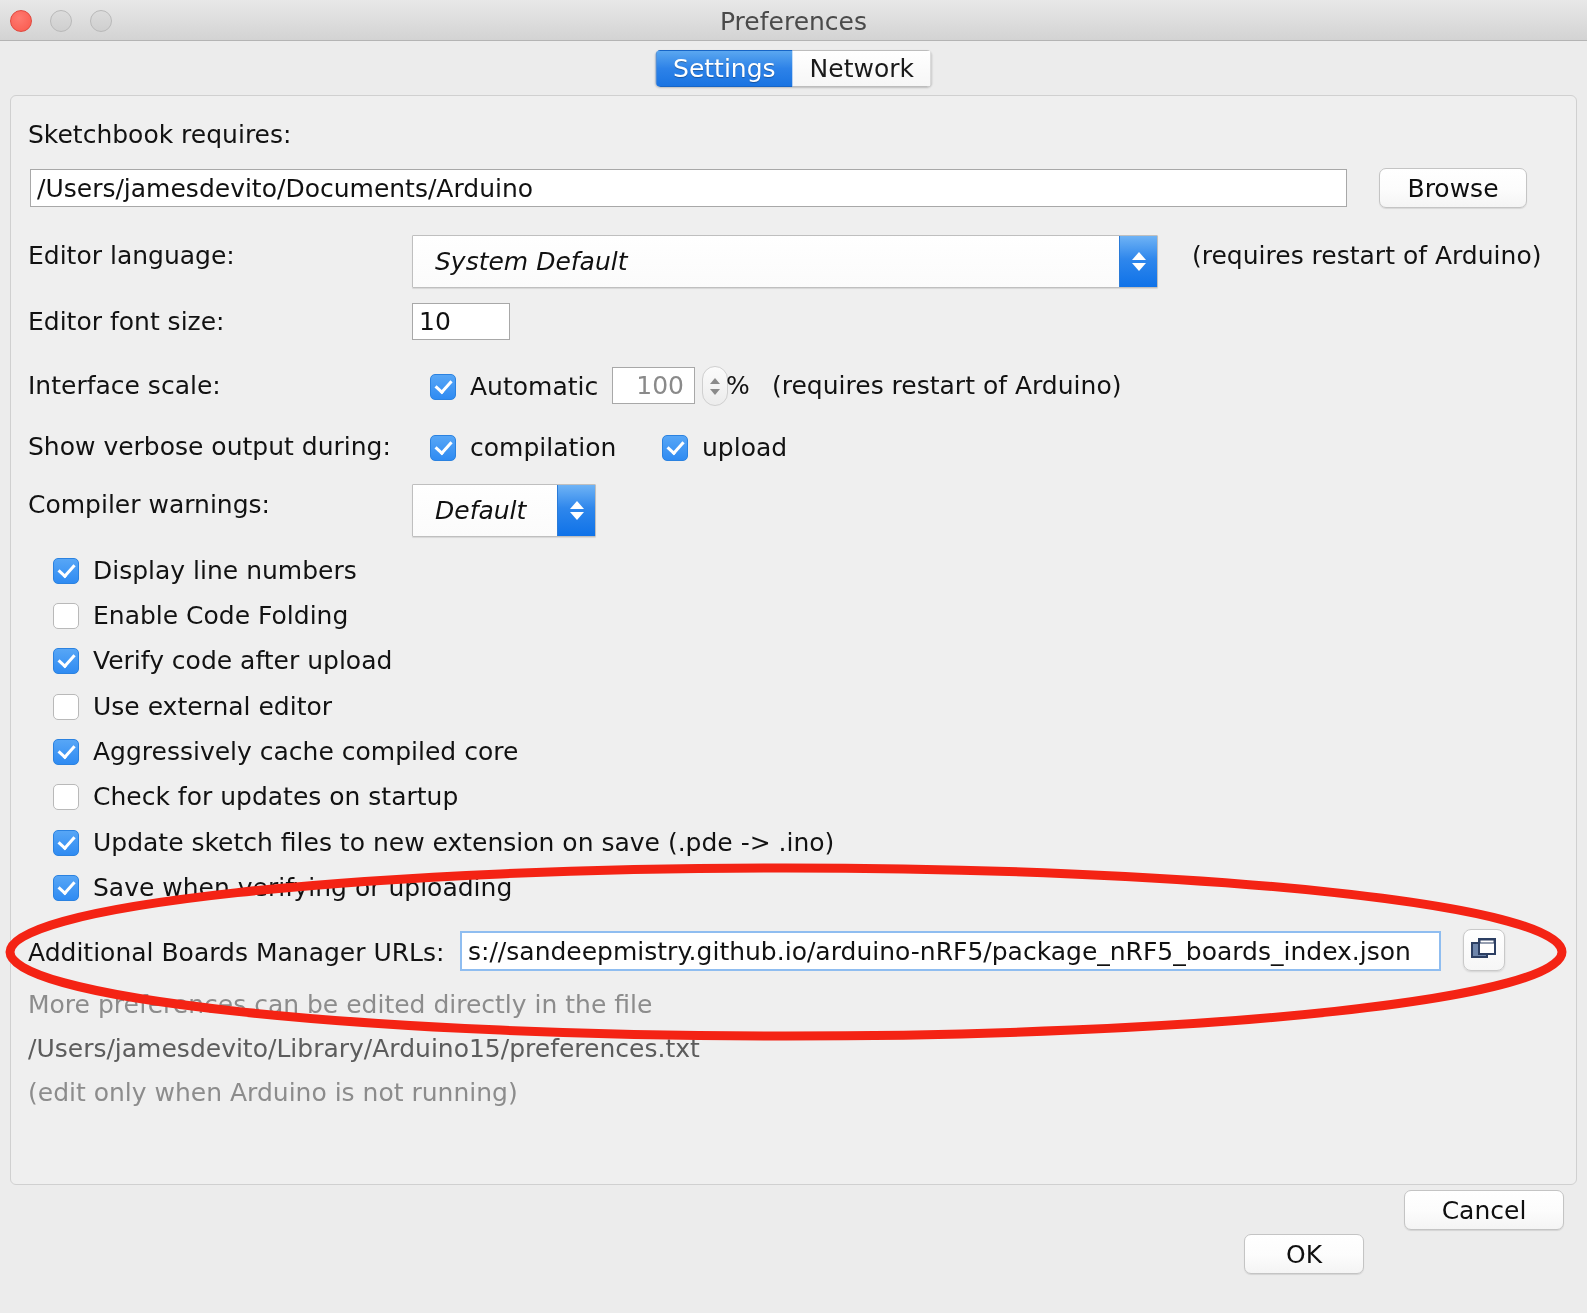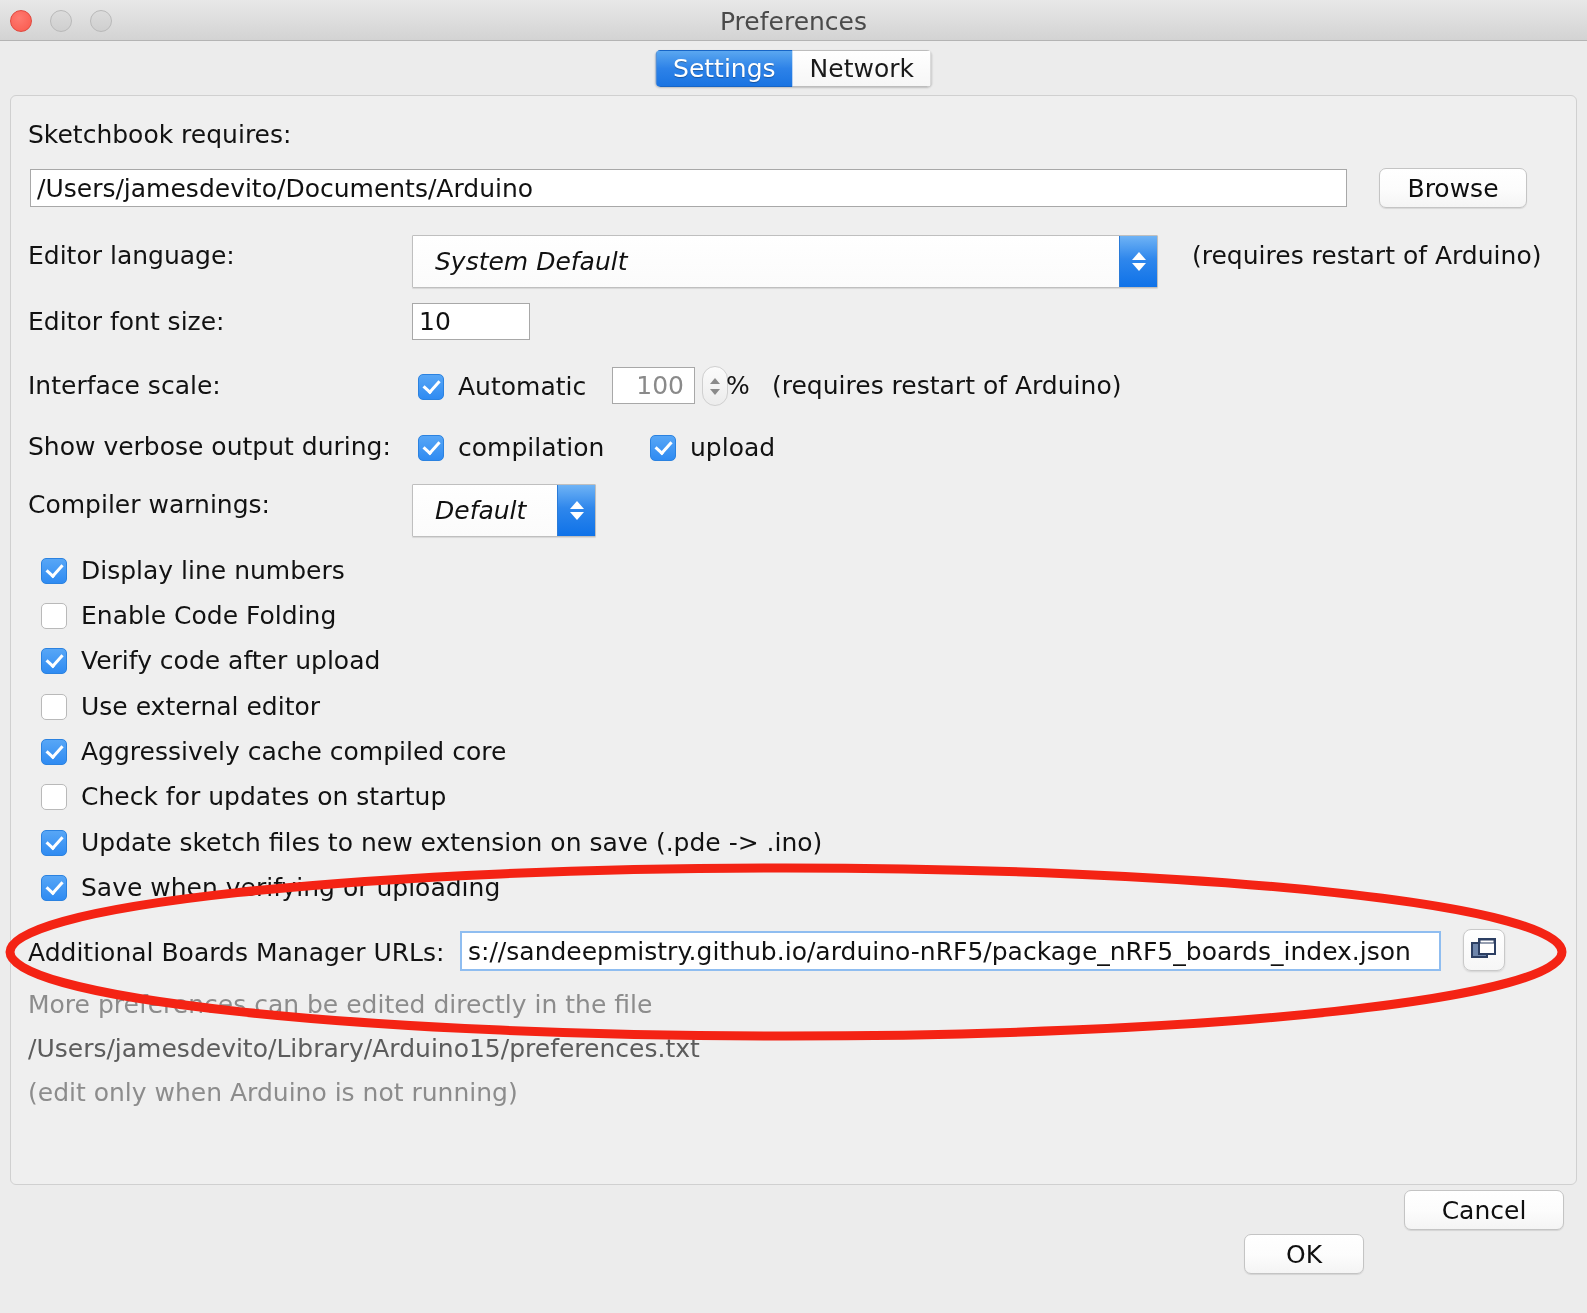--- a/index.html
+++ b/index.html
@@ -155,21 +155,21 @@
     border-radius: 13px;
     display: flex; flex-direction: column; align-items: center; justify-content: center;
     gap: 5px;
     box-sizing: border-box;
   }
   .chev-sm { width: 0; height: 0; border-left: 5px solid transparent; border-right: 5px solid transparent; }
   .chev-sm.up   { border-bottom: 6px solid #8a8a8a; }
   .chev-sm.down { border-top: 6px solid #8a8a8a; }
 
   
-  .cbrow { position: absolute; display: flex; align-items: center; }
+  .cbrow { position: absolute; display: flex; align-items: center; margin-left: 12px; }
   .cbox {
     width: 26px; height: 26px; border-radius: 5px; box-sizing: border-box;
     display: flex; align-items: center; justify-content: center;
     flex: 0 0 auto;
   }
   .cbox.on {
     background: linear-gradient(to bottom, #57a6f6 0%, #2f8bf2 100%);
     border: 1px solid #2b82e0;
   }
   .cbox.off {
@@ -233,21 +233,21 @@
   <div class="combo" style="left:412px; top:235px; width:746px;">
     <div class="cval">System Default</div>
     <div class="carrow">
       <div class="chev up"></div>
         <div class="chev down"></div>
     </div>
   </div>
   <div class="lbl" style="left:1192px; top:241px;">(requires restart of Arduino)</div>
 
   <div class="lbl" style="left:28px; top:307px;">Editor font size:</div>
-  <div class="tfield" style="left:412px; top:303px; width:118px; height:37px;">10</div>
+  <div class="tfield" style="left:412px; top:303px; width:98px; height:37px;">10</div>
 
   <div class="lbl" style="left:28px; top:371px;">Interface scale:</div>
   <div class="cbrow" style="left:418px; top:372px;">
     <div class="cbox on"></div>
     <div class="cblabel">Automatic</div>
   </div>
   <div class="tfield num" style="left:612px; top:367px; width:83px; height:37px;">100</div>
   <div class="stepper" style="left:702px; top:366px;">
     <div class="chev-sm up"></div>
       <div class="chev-sm down"></div>

